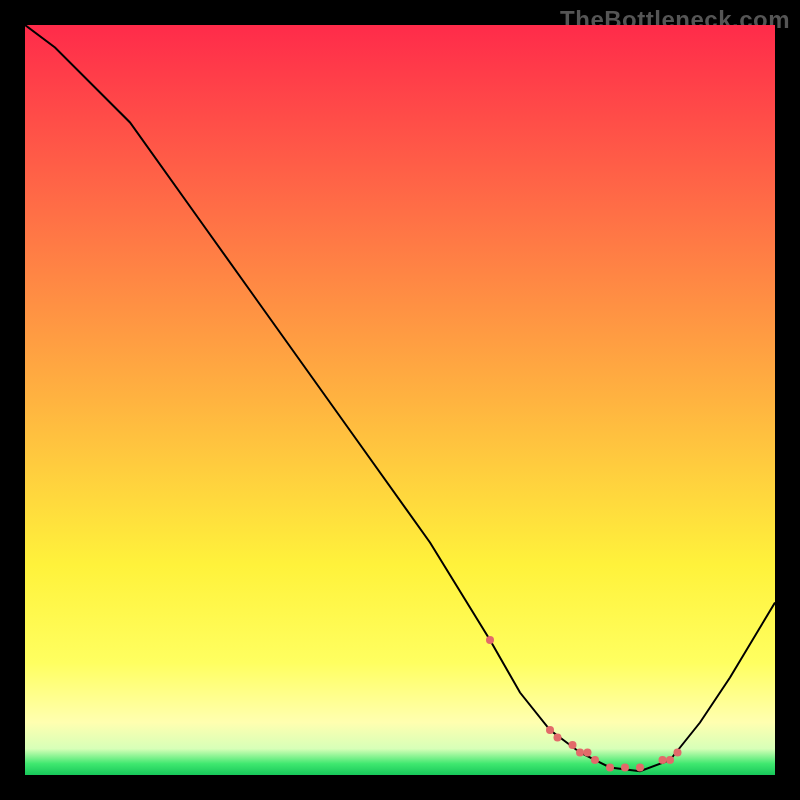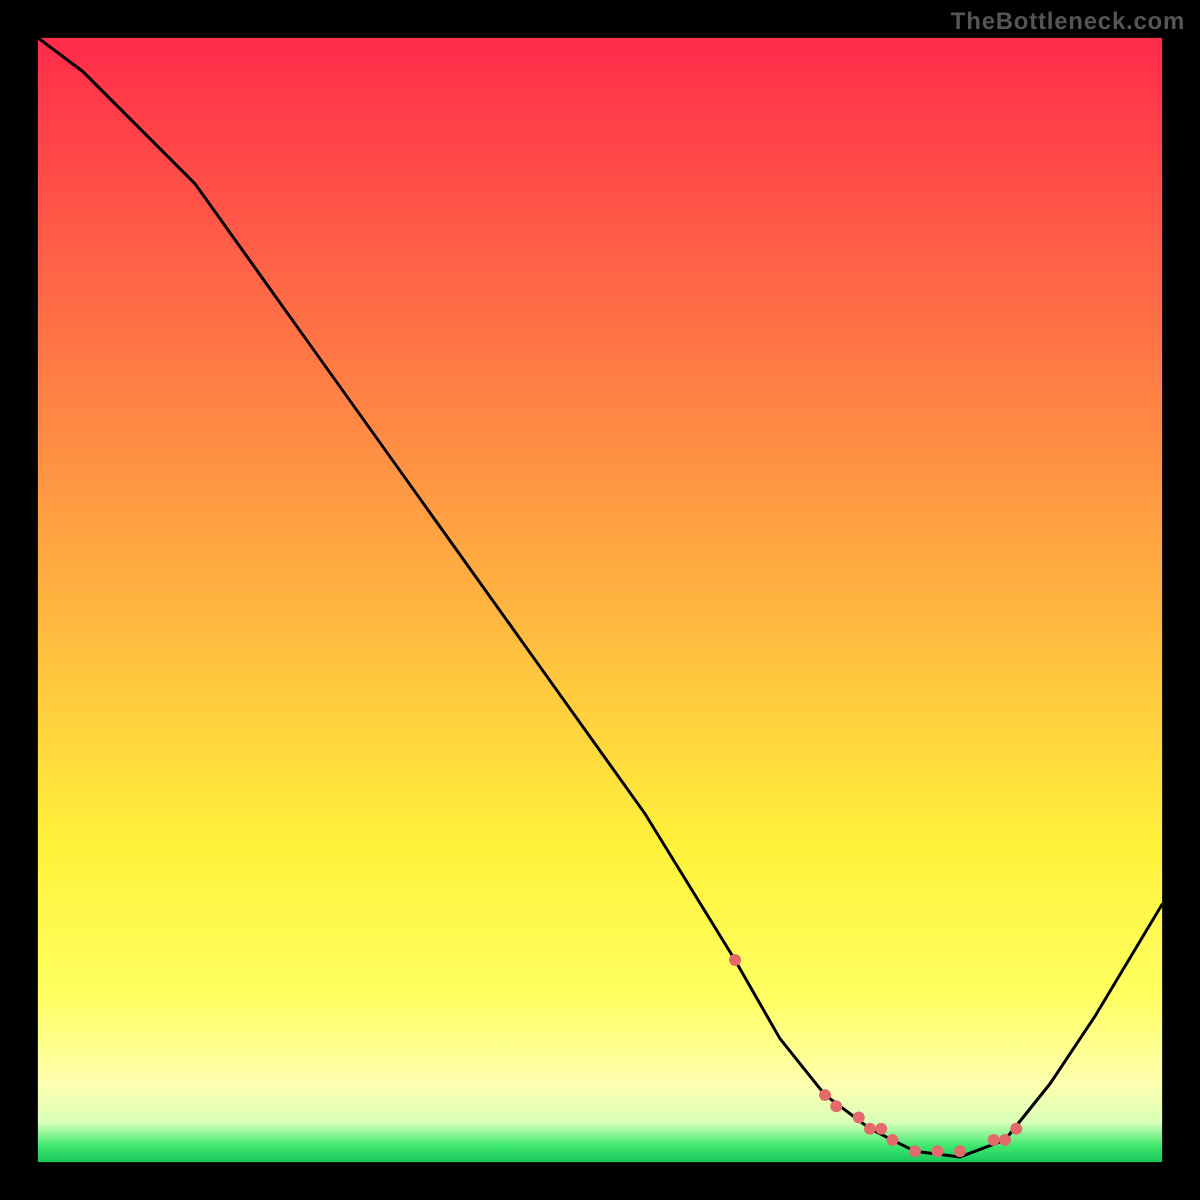--- a/index.html
+++ b/index.html
@@ -17,21 +17,21 @@
     top: 0;
     width: 800px;
     height: 800px;
     background: #000;
   }
   .watermark {
     position: absolute;
     top: 6px;
     right: 10px;
     color: #555;
-    font-size: 16px;
+    font-size: 24px;
     font-weight: bold;
     letter-spacing: 0.5px;
     font-family: Arial, Helvetica, sans-serif;
   }
   .plot {
     position: absolute;
     left: 25px;
     top: 25px;
     width: 750px;
     height: 750px;

